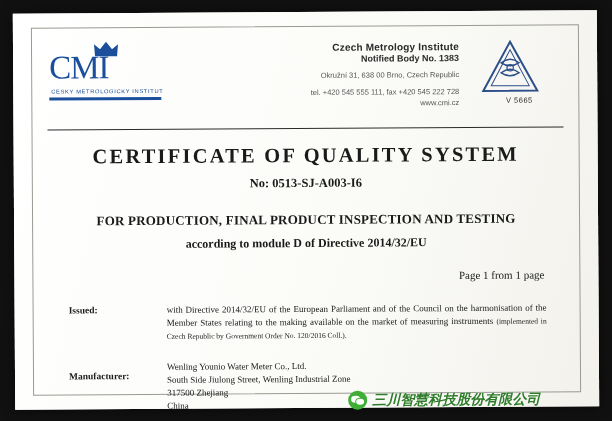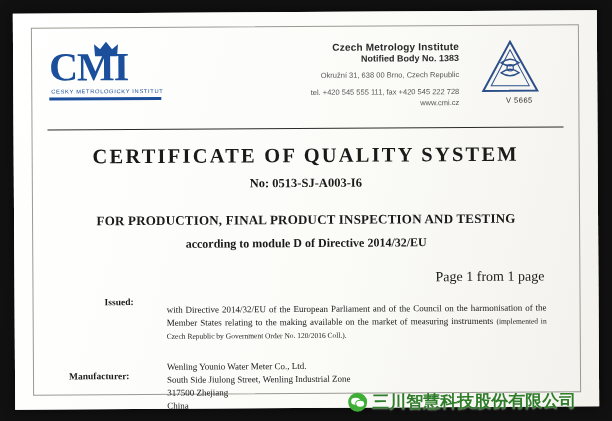--- a/index.html
+++ b/index.html
@@ -55,22 +55,22 @@
   }
   .cmi-logo {
     position: absolute;
     left: 2px;
     top: 6px;
     width: 116px;
     height: 58px;
   }
   .cmi-text {
     font-family: "Liberation Serif", serif;
-    font-size: 40px;
-    font-weight: bold;
+    font-size: 33px;
+    font-weight: normal;
     color: #1b4f9c;
     letter-spacing: -1px;
     line-height: 40px;
   }
   .cmi-crown {
     position: absolute;
     left: 44px;
     top: -6px;
     width: 26px;
     height: 16px;
@@ -187,40 +187,40 @@
     top: 224px;
     text-align: center;
     font-size: 12px;
     font-weight: bold;
     color: #1a1a1a;
   }
   .page-of {
     position: absolute;
     right: 54px;
     top: 258px;
-    font-size: 14px;
+    font-size: 11px;
     color: #1a1a1a;
   }
   .field-label {
     position: absolute;
     left: 54px;
     font-weight: bold;
     font-size: 9.5px;
     color: #1a1a1a;
   }
   .field-value {
     position: absolute;
     left: 152px;
     right: 52px;
     font-size: 9px;
     color: #1a1a1a;
     line-height: 12.5px;
     text-align: justify;
   }
-  .issued-label { top: 284px; margin-left: 36px; }
+  .issued-label { top: 292px; }
   .issued-value { top: 291px; }
   .issued-value .note { font-size: 7.5px; }
   .manu-label { top: 358px; }
   .manu-value { top: 348px; line-height: 13px; }
 
   
   .wechat-badge {
     position: absolute;
     left: 333px;
     top: 379px;
@@ -248,25 +248,26 @@
     content: "";
     position: absolute;
     left: 7.5px; top: 8px;
     width: 8px; height: 6px;
     background: #fff;
     border-radius: 50%;
     box-shadow: 0 0 0 1px #3fae36;
   }
   .wechat-text {
     font-family: "Liberation Sans", sans-serif;
-    font-size: 17px;
+    font-size: 14px;
     color: #2f7d2a;
     font-weight: bold;
     white-space: nowrap;
     text-shadow: 0 0 2px rgba(255,255,255,0.9);
+    font-style: italic;
   }
 </style>
 </head>
 <body>
 
 <div class="photo">
   <div class="page">
     <div class="page-inner">
       <div class="frame"></div>
 

